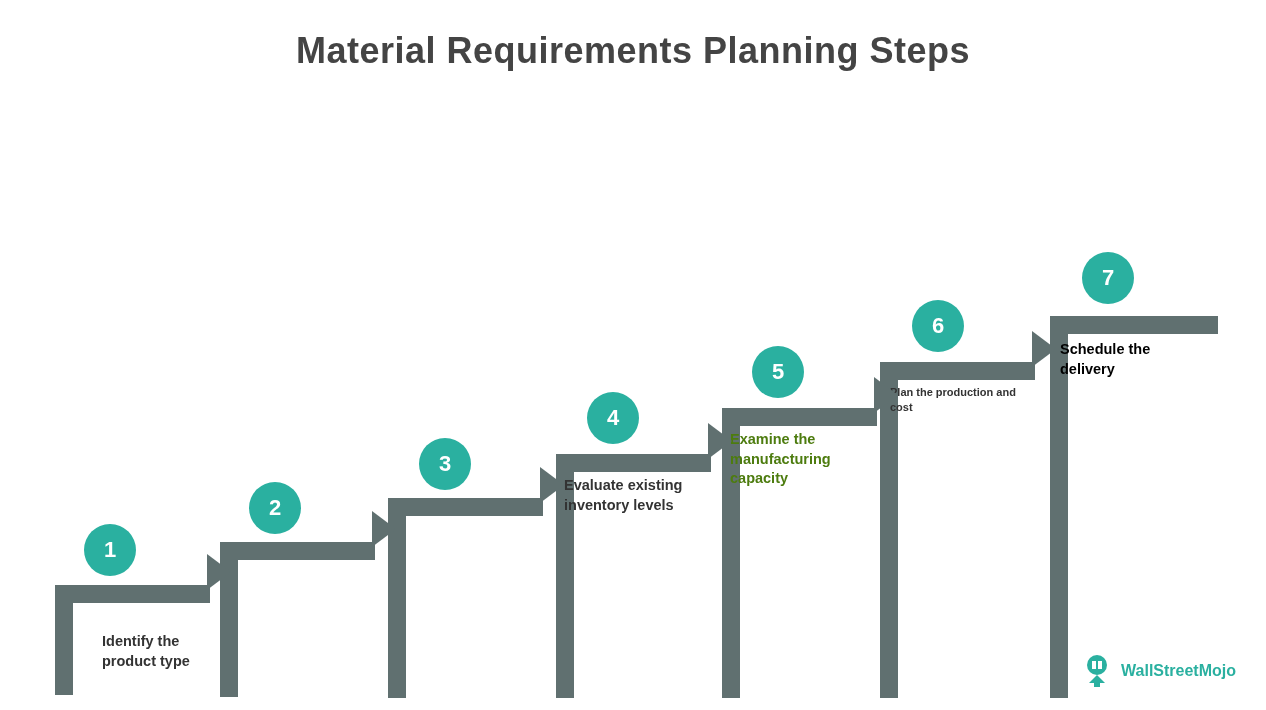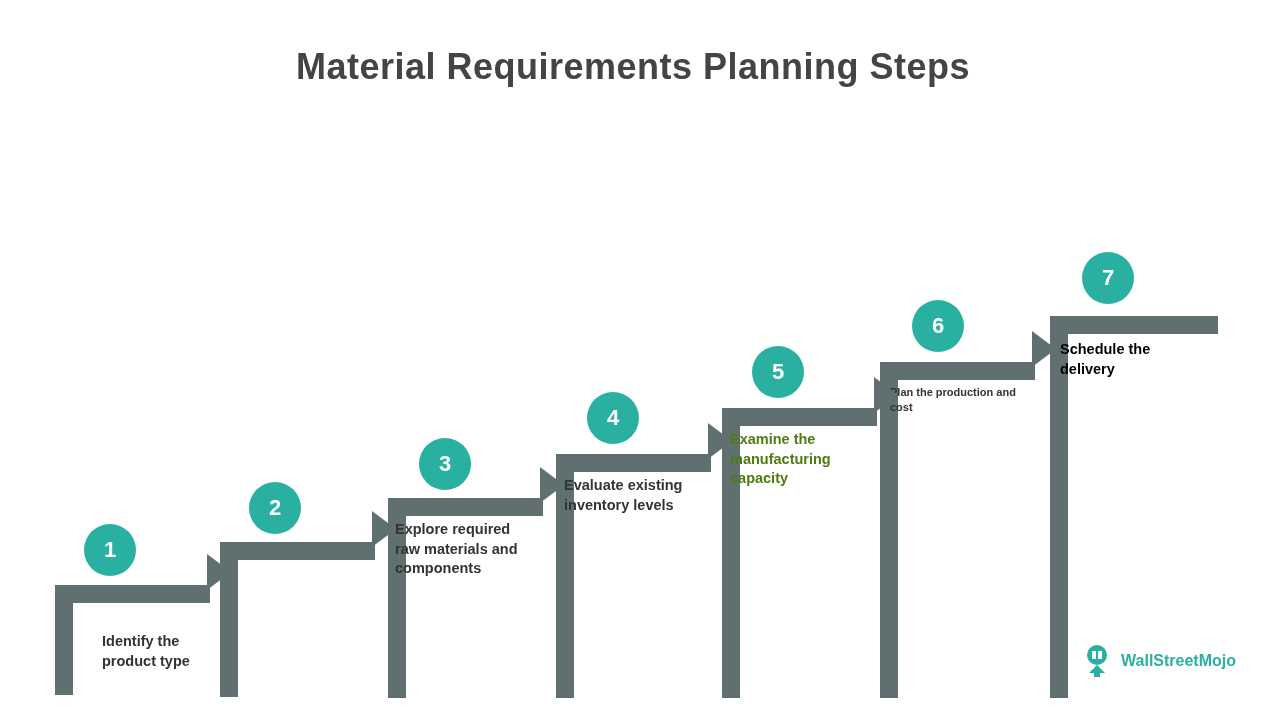--- a/index.html
+++ b/index.html
@@ -10,36 +10,36 @@
       font-family: Arial, sans-serif;
       overflow: hidden;
       position: relative;
     }
 
     .title {
       text-align: center;
       font-size: 36px;
       font-weight: bold;
       color: #444;
-      padding-top: 46px;
+      padding-top: 30px;
       letter-spacing: 0.5px;
     }
 
     .diagram-area {
       position: absolute;
       top: 120px;
       left: 0;
       width: 100%;
       height: 570px;
     }
 
     
     .logo-area {
       position: absolute;
-      bottom: 31px;
+      bottom: 21px;
       right: 30px;
       display: flex;
       align-items: center;
       gap: 6px;
     }
     .logo-icon {
       width: 36px;
       height: 36px;
     }
     .logo-text {
@@ -60,21 +60,20 @@
     <div style="position: absolute; width: 52px; height: 52px; border-radius: 50%; background: rgb(42, 176, 160); display: flex; align-items: center; justify-content: center; color: white; font-size: 22px; font-weight: bold; left: 84px; top: 404px; z-index: 10; font-family: Arial, sans-serif;">1</div>
     <div style="position: absolute; font-size: 14.5px; font-weight: bold; color: rgb(51, 51, 51); line-height: 1.35; left: 62px; top: 512px; width: 135px; font-family: Arial, sans-serif; margin-left: 40px;">Identify the product type</div>
     <div style="position: absolute; background: rgb(96, 112, 112); left: 220px; top: 422px; width: 155px; height: 18px;"></div>
     <div style="position: absolute; background: rgb(96, 112, 112); left: 220px; top: 422px; width: 18px; height: 155px;"></div>
     <div style="position: absolute; width: 0px; height: 0px; border-top: 18px solid transparent; border-bottom: 18px solid transparent; border-left: 24px solid rgb(96, 112, 112); left: 372px; top: 391px; z-index: 5;"></div>
     <div style="position: absolute; width: 52px; height: 52px; border-radius: 50%; background: rgb(42, 176, 160); display: flex; align-items: center; justify-content: center; color: white; font-size: 22px; font-weight: bold; left: 249px; top: 362px; z-index: 10; font-family: Arial, sans-serif;">2</div>
     <div style="position: absolute; background: rgb(96, 112, 112); left: 388px; top: 378px; width: 155px; height: 18px;"></div>
     <div style="position: absolute; background: rgb(96, 112, 112); left: 388px; top: 378px; width: 18px; height: 200px;"></div>
     <div style="position: absolute; width: 0px; height: 0px; border-top: 18px solid transparent; border-bottom: 18px solid transparent; border-left: 24px solid rgb(96, 112, 112); left: 540px; top: 347px; z-index: 5;"></div>
     <div style="position: absolute; width: 52px; height: 52px; border-radius: 50%; background: rgb(42, 176, 160); display: flex; align-items: center; justify-content: center; color: white; font-size: 22px; font-weight: bold; left: 419px; top: 318px; z-index: 10; font-family: Arial, sans-serif;">3</div>
-    <div style="position: absolute; font-size: 14.5px; font-weight: bold; color: rgb(51, 51, 51); line-height: 1.35; left: 395px; top: 400px; width: 135px; font-family: Arial, sans-serif;">Explore required raw materials and components</div>
     <div style="position: absolute; background: rgb(96, 112, 112); left: 556px; top: 334px; width: 155px; height: 18px;"></div>
     <div style="position: absolute; background: rgb(96, 112, 112); left: 556px; top: 334px; width: 18px; height: 244px;"></div>
     <div style="position: absolute; width: 0px; height: 0px; border-top: 18px solid transparent; border-bottom: 18px solid transparent; border-left: 24px solid rgb(96, 112, 112); left: 708px; top: 303px; z-index: 5;"></div>
     <div style="position: absolute; width: 52px; height: 52px; border-radius: 50%; background: rgb(42, 176, 160); display: flex; align-items: center; justify-content: center; color: white; font-size: 22px; font-weight: bold; left: 587px; top: 272px; z-index: 10; font-family: Arial, sans-serif;">4</div>
     <div style="position: absolute; font-size: 14.5px; font-weight: bold; color: rgb(51, 51, 51); line-height: 1.35; left: 564px; top: 356px; width: 135px; font-family: Arial, sans-serif;">Evaluate existing inventory levels</div>
     <div style="position: absolute; background: rgb(96, 112, 112); left: 722px; top: 288px; width: 155px; height: 18px;"></div>
     <div style="position: absolute; background: rgb(96, 112, 112); left: 722px; top: 288px; width: 18px; height: 290px;"></div>
     <div style="position: absolute; width: 0px; height: 0px; border-top: 18px solid transparent; border-bottom: 18px solid transparent; border-left: 24px solid rgb(96, 112, 112); left: 874px; top: 257px; z-index: 5;"></div>
     <div style="position: absolute; width: 52px; height: 52px; border-radius: 50%; background: rgb(42, 176, 160); display: flex; align-items: center; justify-content: center; color: white; font-size: 22px; font-weight: bold; left: 752px; top: 226px; z-index: 10; font-family: Arial, sans-serif;">5</div>
     <div style="position: absolute; font-size: 14.5px; font-weight: bold; color: #4d7c0f; line-height: 1.35; left: 730px; top: 310px; width: 135px; font-family: Arial, sans-serif;">Examine the manufacturing capacity</div>

